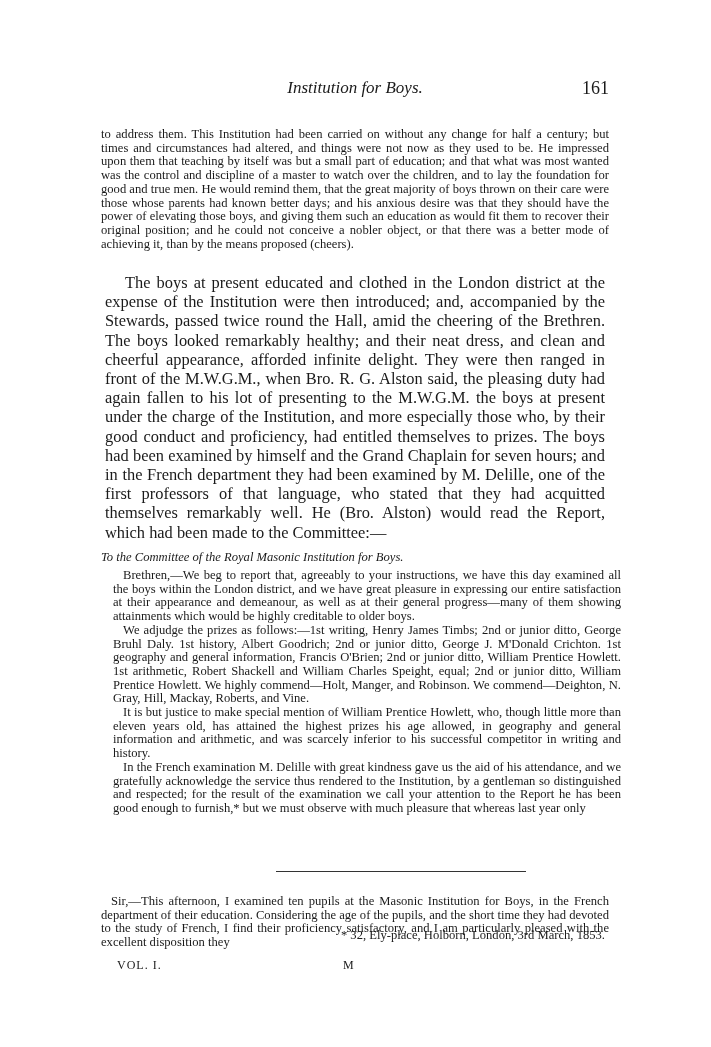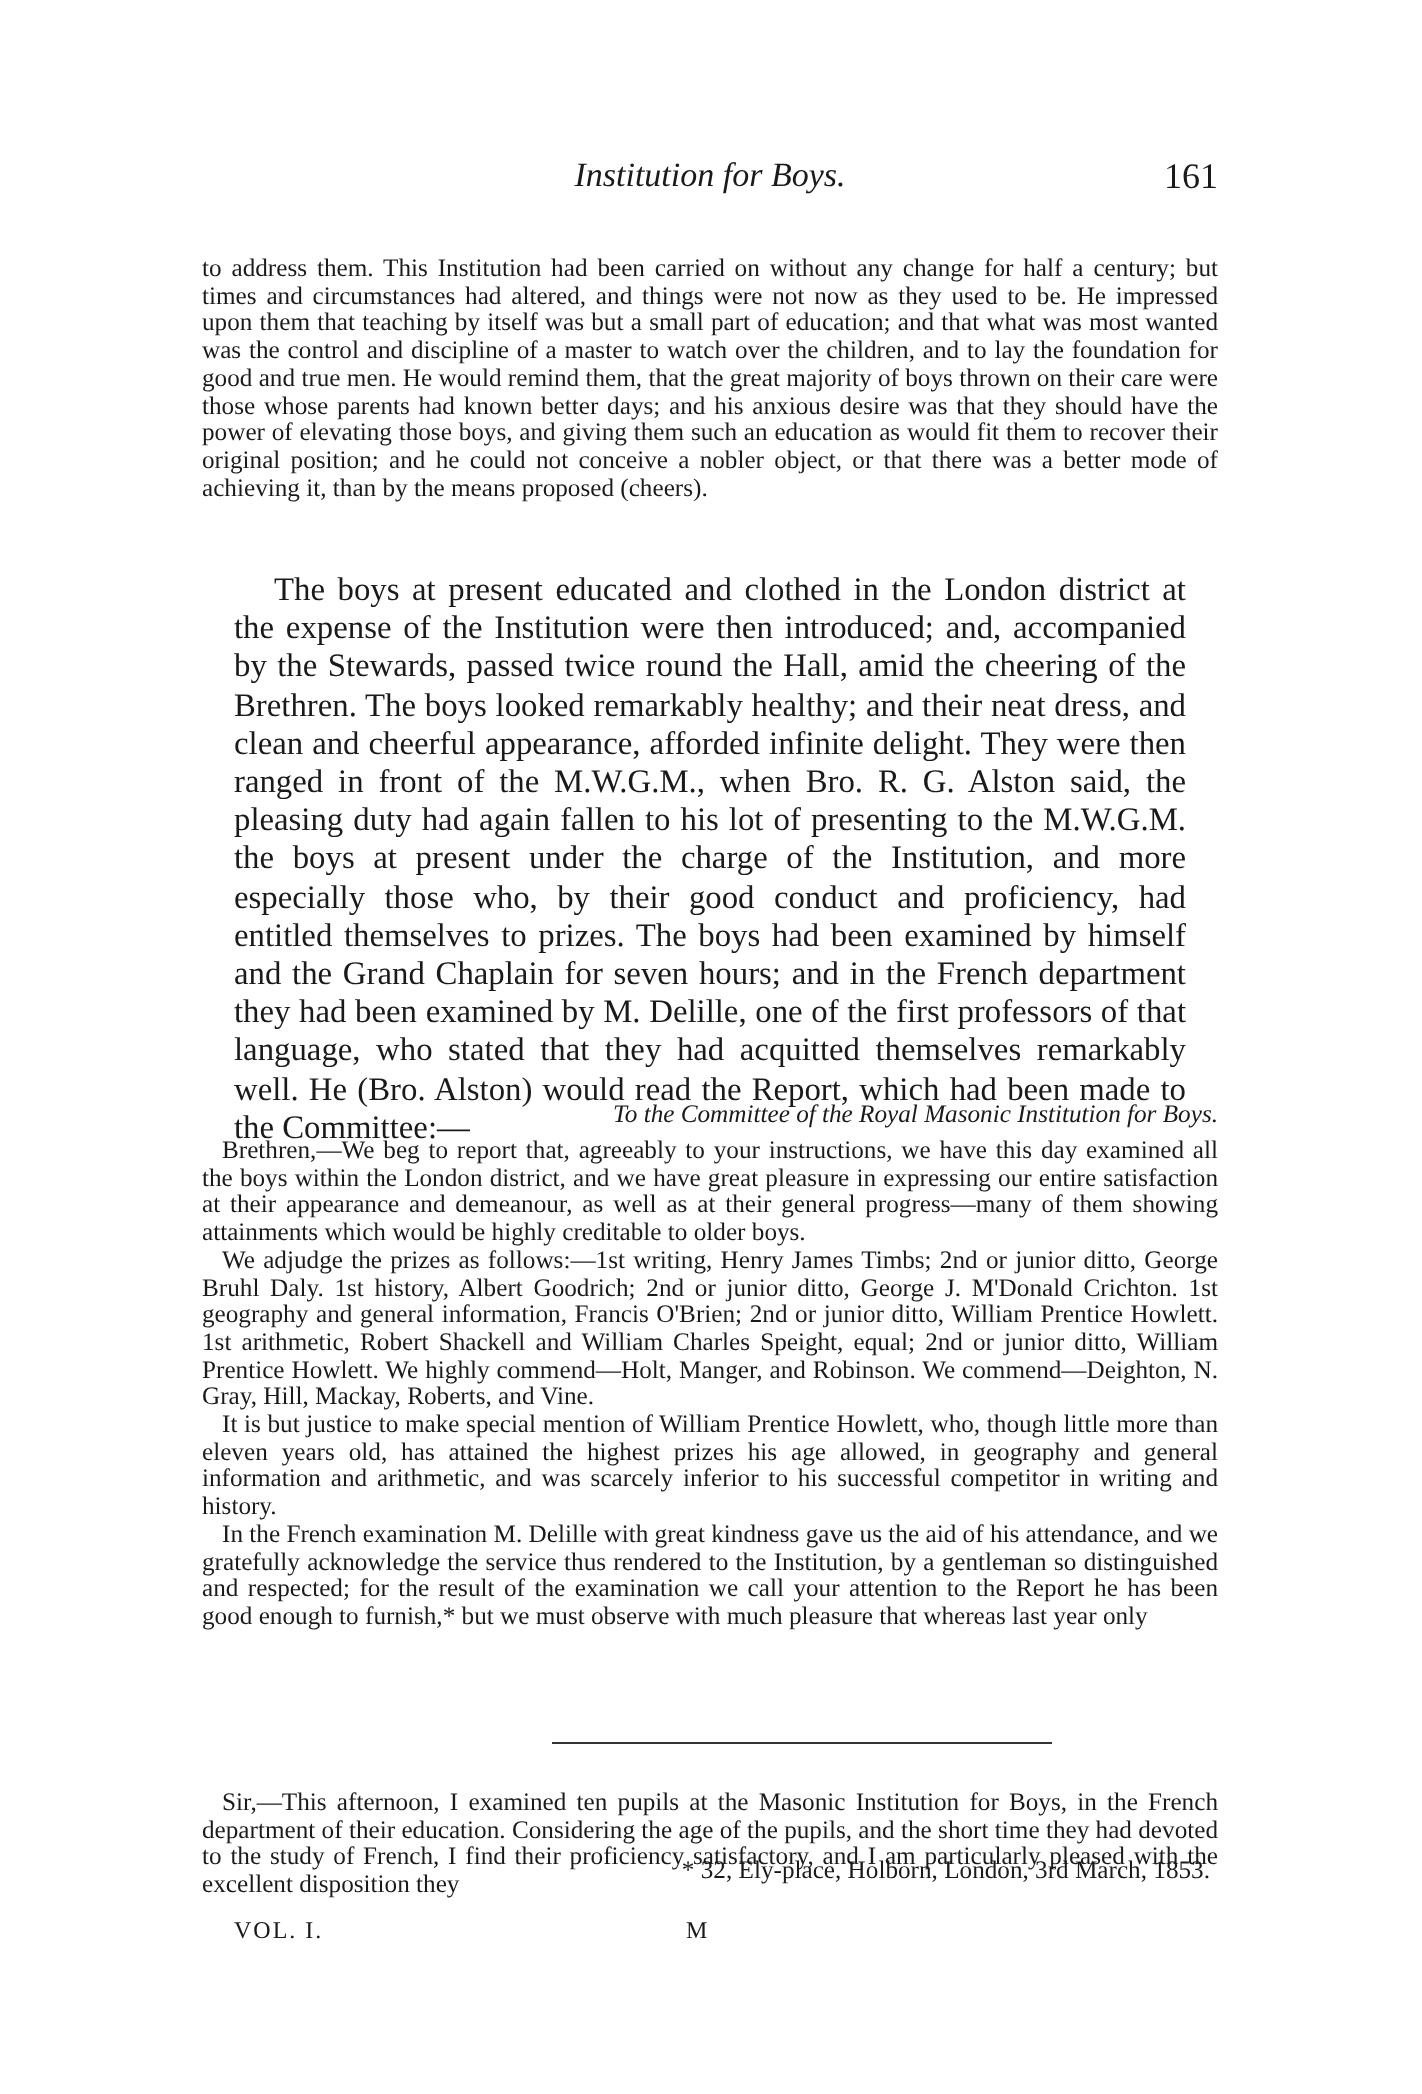--- a/index.html
+++ b/index.html
@@ -9,22 +9,22 @@
   .header { position: absolute; top: 78px; left: 0; width: 508px; height: 22px; }
   .running-title { position: absolute; left: 0; width: 508px; text-align: center;
                    font-style: italic; font-size: 17px; top: 0; }
   .page-number { position: absolute; right: 0; top: 0; font-size: 18px; }
   .small { position: absolute; left: 0; width: 508px; font-size: 12.6px; line-height: 13.7px;
            text-align: justify; }
   .small p { margin: 0; text-indent: 0; }
   .small p.ind { text-indent: 10px; }
   .large { position: absolute; left: 0; width: 508px; font-size: 16.4px; line-height: 19.2px;
            text-align: justify; }
-  .large p { margin: 16px; text-indent: 20px; }
-  .report-title { position: absolute; left: 0; width: 508px; text-align: right;
+  .large p { margin: 4px; text-indent: 20px; }
+  .report-title { position: absolute; left: 0; width: 508px; text-align: left;
                   font-style: italic; font-size: 12.6px; }
   .rule { position: absolute; left: 175px; width: 250px; height: 1px; background: #333; }
   .footnote-head { position: absolute; right: 4px; font-size: 12.6px; }
   .footer { position: absolute; top: 958px; left: 0; width: 508px; font-size: 12px; }
   .footer .vol { position: absolute; left: 16px; letter-spacing: 1px; }
   .footer .sig { position: absolute; left: 242px; }
 </style>
 </head>
 <body>
 
@@ -38,21 +38,21 @@
   <div class="small" style="top:128px;">
     <p>to address them. This Institution had been carried on without any change for half a century; but times and circumstances had altered, and things were not now as they used to be. He impressed upon them that teaching by itself was but a small part of education; and that what was most wanted was the control and discipline of a master to watch over the children, and to lay the foundation for good and true men. He would remind them, that the great majority of boys thrown on their care were those whose parents had known better days; and his anxious desire was that they should have the power of elevating those boys, and giving them such an education as would fit them to recover their original position; and he could not conceive a nobler object, or that there was a better mode of achieving it, than by the means proposed (cheers).</p>
   </div>
 
   <div class="large" style="top:269px;">
     <p>The boys at present educated and clothed in the London district at the expense of the Institution were then introduced; and, accompanied by the Stewards, passed twice round the Hall, amid the cheering of the Brethren. The boys looked remarkably healthy; and their neat dress, and clean and cheerful appearance, afforded infinite delight. They were then ranged in front of the M.W.G.M., when Bro. R. G. Alston said, the pleasing duty had again fallen to his lot of presenting to the M.W.G.M. the boys at present under the charge of the Institution, and more especially those who, by their good conduct and proficiency, had entitled themselves to prizes. The boys had been examined by himself and the Grand Chaplain for seven hours; and in the French department they had been examined by M. Delille, one of the first professors of that language, who stated that they had acquitted themselves remarkably well. He (Bro. Alston) would read the Report, which had been made to the Committee:—</p>
   </div>
 
   <div class="report-title" style="top:550px;">To the Committee of the Royal Masonic Institution for Boys.</div>
 
-  <div class="small" style="top:569px;">
+  <div class="small" style="top:569px;margin-left:12px;">
     <p class="ind">Brethren,—We beg to report that, agreeably to your instructions, we have this day examined all the boys within the London district, and we have great pleasure in expressing our entire satisfaction at their appearance and demeanour, as well as at their general progress—many of them showing attainments which would be highly creditable to older boys.</p>
     <p class="ind">We adjudge the prizes as follows:—1st writing, Henry James Timbs; 2nd or junior ditto, George Bruhl Daly. 1st history, Albert Goodrich; 2nd or junior ditto, George J. M'Donald Crichton. 1st geography and general information, Francis O'Brien; 2nd or junior ditto, William Prentice Howlett. 1st arithmetic, Robert Shackell and William Charles Speight, equal; 2nd or junior ditto, William Prentice Howlett. We highly commend—Holt, Manger, and Robinson. We commend—Deighton, N. Gray, Hill, Mackay, Roberts, and Vine.</p>
     <p class="ind">It is but justice to make special mention of William Prentice Howlett, who, though little more than eleven years old, has attained the highest prizes his age allowed, in geography and general information and arithmetic, and was scarcely inferior to his successful competitor in writing and history.</p>
     <p class="ind">In the French examination M. Delille with great kindness gave us the aid of his attendance, and we gratefully acknowledge the service thus rendered to the Institution, by a gentleman so distinguished and respected; for the result of the examination we call your attention to the Report he has been good enough to furnish,* but we must observe with much pleasure that whereas last year only</p>
   </div>
 
   <div class="rule" style="top:871px;"></div>
 
   <div class="footnote-head" style="top:928px;">* 32, Ely-place, Holborn, London, 3rd March, 1853.</div>
 

